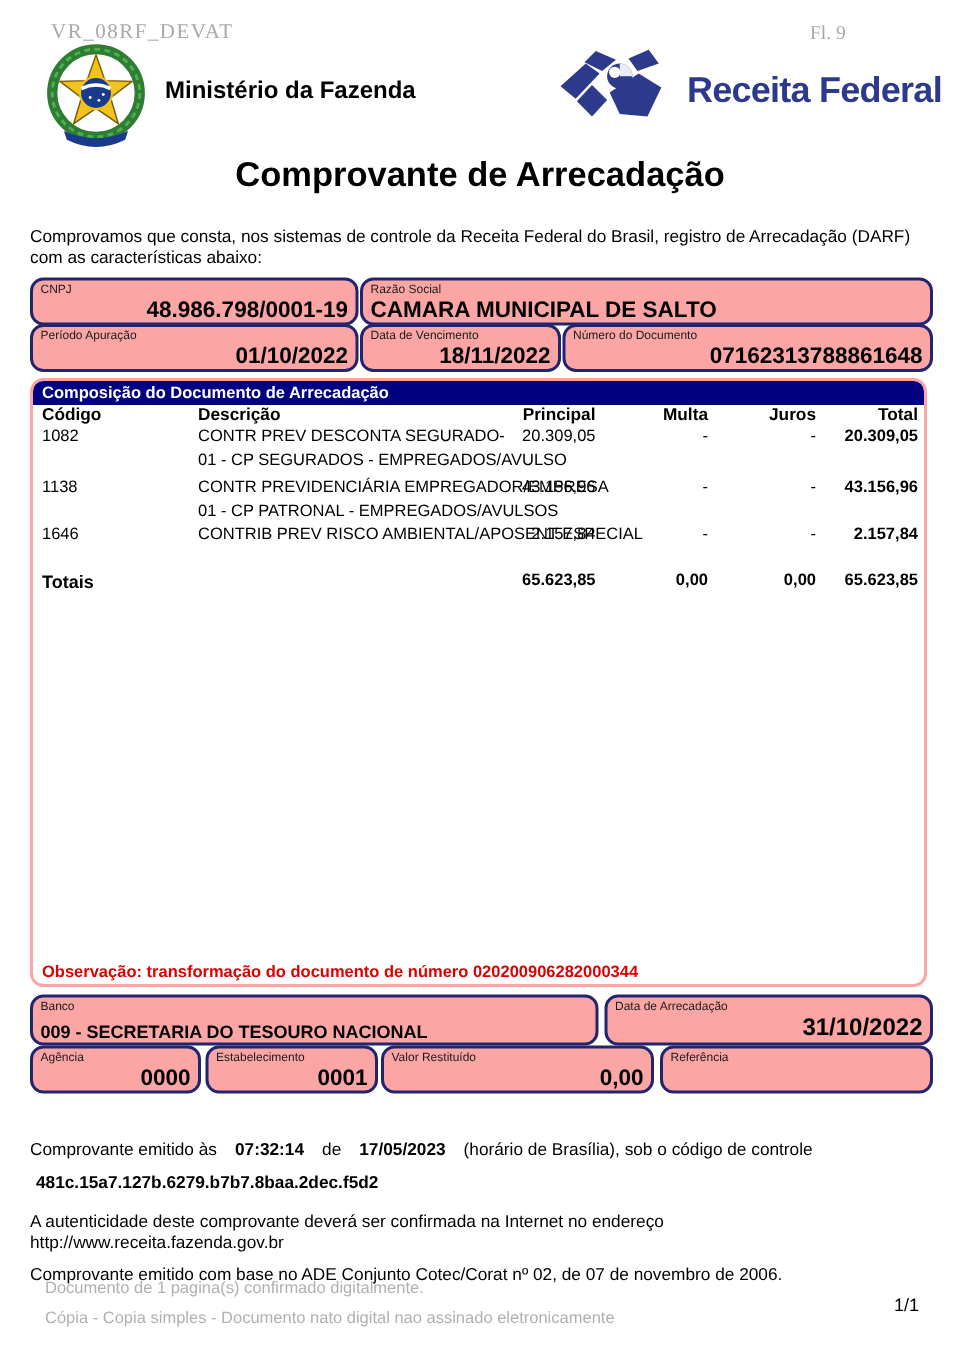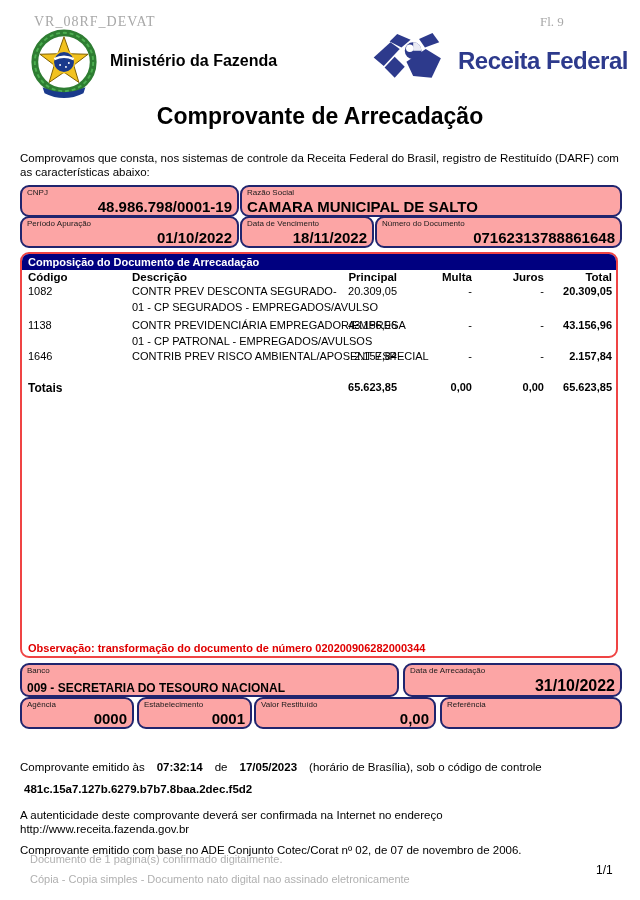--- a/index.html
+++ b/index.html
@@ -22,21 +22,21 @@
     font-size:23px; font-weight:bold; }
   .intro { position:absolute; left:20px; top:151px; width:604px; font-size:11.5px; line-height:14px; }
   
   .fbox { position:absolute; height:28px; border:2px solid #20256e; border-radius:9px; background:#fca5a5; }
   .flabel { position:absolute; top:1px; left:5px; font-size:8px; color:#1a1a1a; white-space:nowrap; }
   .fvalue { position:absolute; bottom:0px; left:5px; right:5px; font-size:15px; font-weight:bold;
     white-space:nowrap; overflow:hidden; }
   .fvalue.r { text-align:right; }
   
   .tbox { position:absolute; left:20px; top:252px; width:594px; height:402px;
-    border:2px solid #ef4444; border-radius:9px; background:#fff; }
+    border:2px solid #fca5a5; border-radius:9px; background:#fff; }
   .tbar { position:absolute; left:0; top:0; right:0; height:16px; background:#000080;
     border-radius:7px 7px 0 0; color:#fff; font-size:11px; font-weight:bold;
     padding:2px 0 0 6px; box-sizing:border-box; }
   .trow { position:absolute; left:0; width:100%; height:14px; font-size:11px; }
   .c-cod   { position:absolute; left:6px; }
   .c-desc  { position:absolute; left:62px; white-space:nowrap;margin-left:48px; }
   .c-prin  { position:absolute; left:255px; width:120px; text-align:right; }
   .c-multa { position:absolute; left:375px; width:75px;  text-align:right; }
   .c-juros { position:absolute; left:450px; width:72px;  text-align:right; }
   .c-total { position:absolute; left:522px; width:68px;  text-align:right; }
@@ -82,21 +82,21 @@
         <polygon points="41,35 64,20 82,31 71,54 49,52"></polygon>
       </g>
       <circle cx="49" cy="22" r="10" fill="#2d3a8c"></circle>
       <circle cx="45" cy="19" r="4.5" fill="#ffffff"></circle>
       <path d="M49,12 A10,10 0 0 1 59,22 L49,22 Z" fill="#ffffff" opacity="0.9"></path>
     </svg>
   </div>
   <div class="rf-text">Receita Federal</div>
 
   <div class="doc-title">Comprovante de Arrecadação</div>
-  <div class="intro">Comprovamos que consta, nos sistemas de controle da Receita Federal do Brasil, registro de Restituído (DARF) com as características abaixo:</div>
+  <div class="intro">Comprovamos que consta, nos sistemas de controle da Receita Federal do Brasil, registro de Arrecadação (DARF) com as características abaixo:</div>
 
   <div class="fbox" style="left:20px; top:185px; width:215px;">
     <span class="flabel">CNPJ</span>
     <span class="fvalue r">48.986.798/0001-19</span>
   </div>
   <div class="fbox" style="left:240px; top:185px; width:378px;">
     <span class="flabel">Razão Social</span>
     <span class="fvalue">CAMARA MUNICIPAL DE SALTO</span>
   </div>
 

